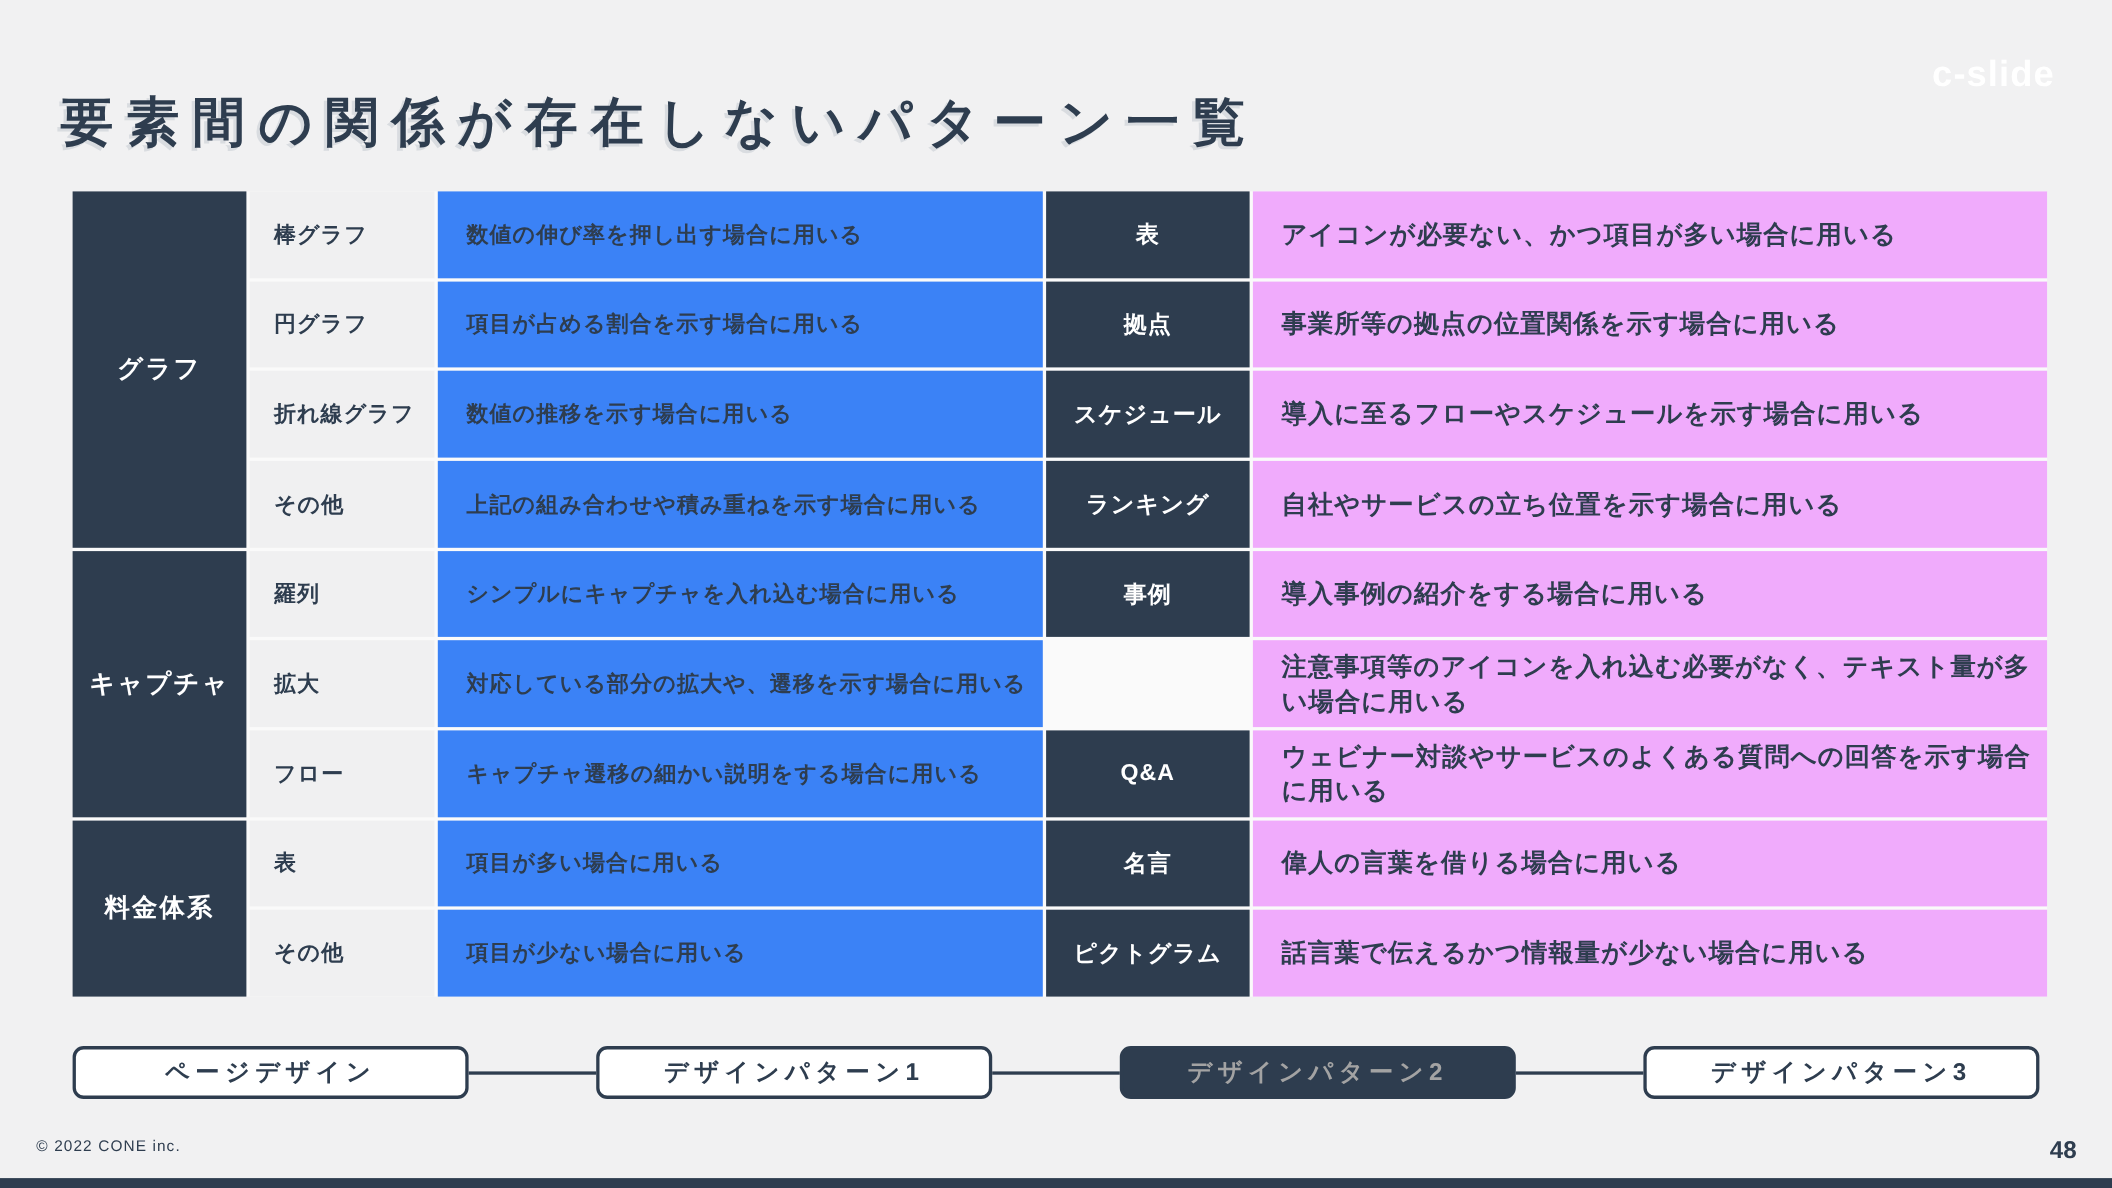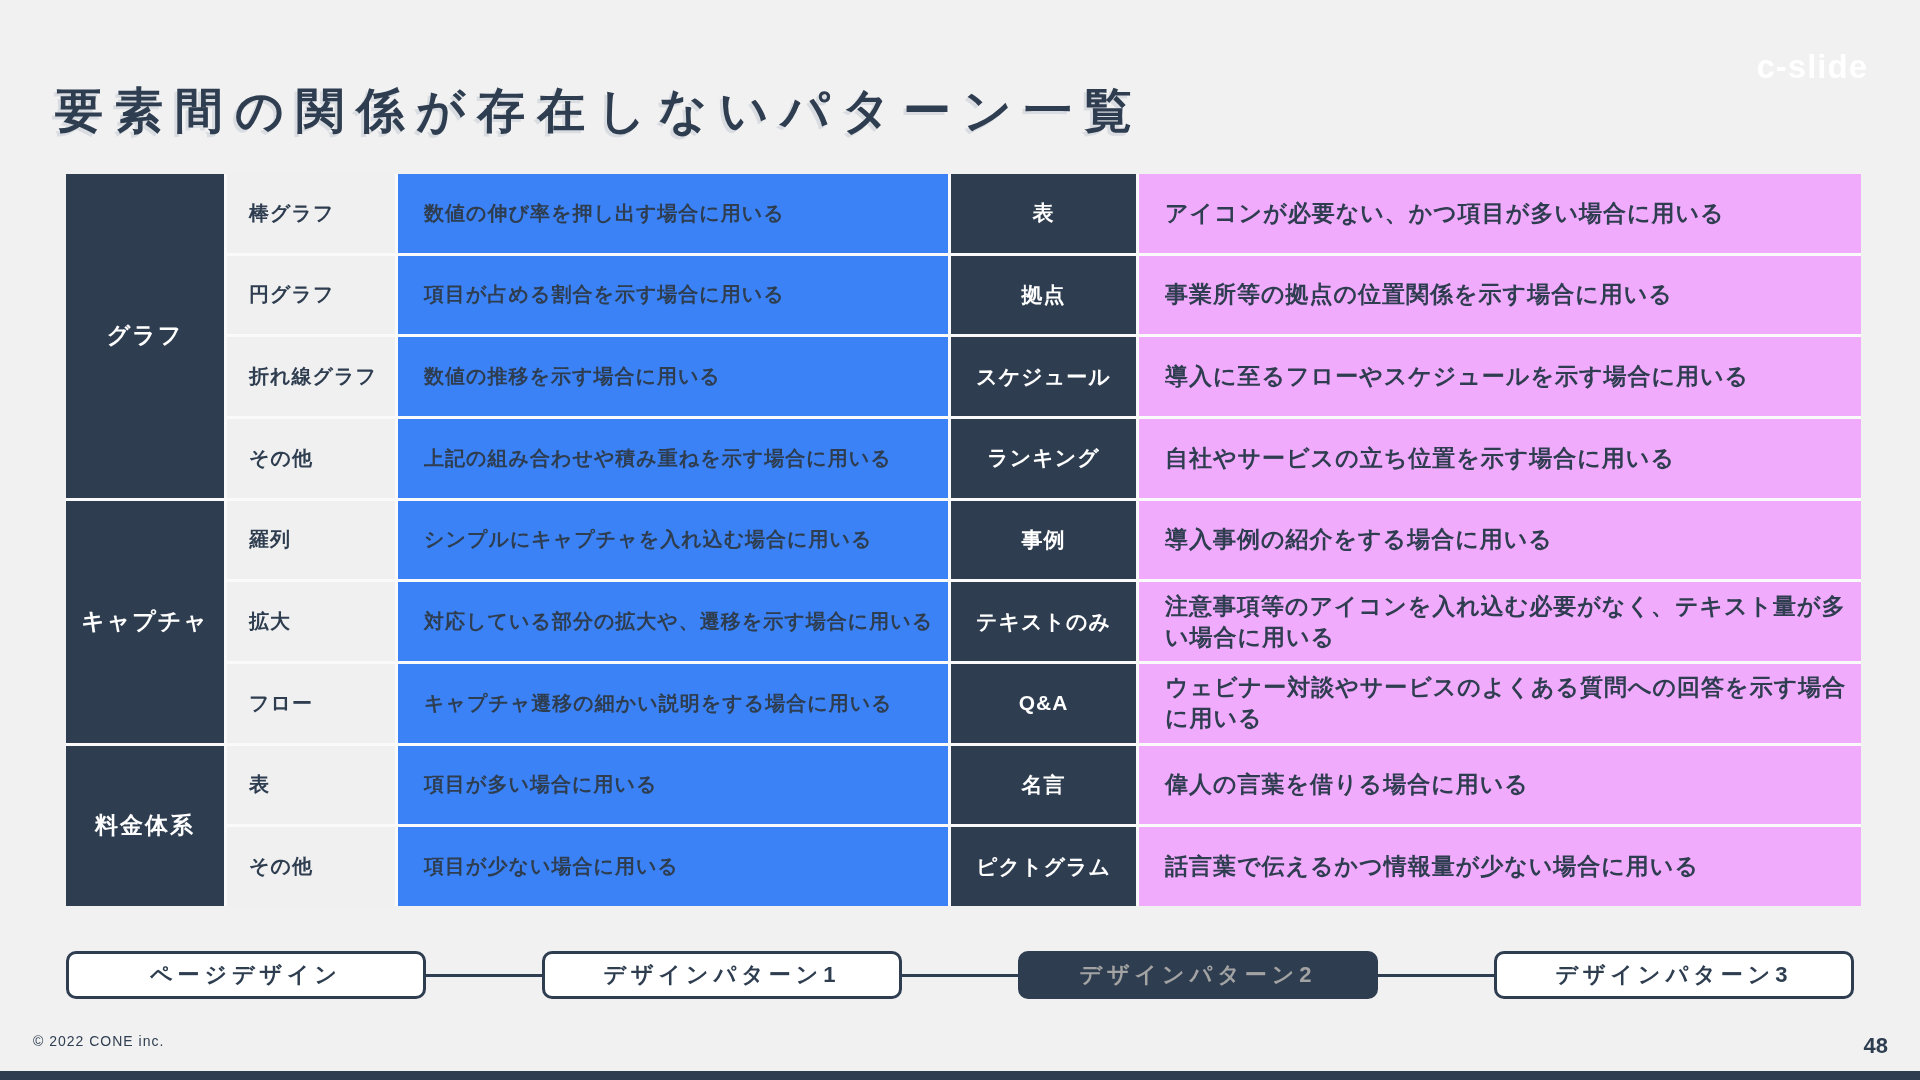--- a/index.html
+++ b/index.html
@@ -131,21 +131,20 @@
   <div class="cell pat" style="grid-row:4">ランキング</div>
   <div class="cell pdesc" style="grid-row:4">自社やサービスの立ち位置を示す場合に用いる</div>
 
   <div class="cell item" style="grid-row:5">羅列</div>
   <div class="cell desc" style="grid-row:5">シンプルにキャプチャを入れ込む場合に用いる</div>
   <div class="cell pat" style="grid-row:5">事例</div>
   <div class="cell pdesc" style="grid-row:5">導入事例の紹介をする場合に用いる</div>
 
   <div class="cell item" style="grid-row:6">拡大</div>
   <div class="cell desc" style="grid-row:6">対応している部分の拡大や、遷移を示す場合に用いる</div>
-  <div class="cell pat" style="grid-row:6">テキストのみ</div>
   <div class="cell pdesc" style="grid-row:6">注意事項等のアイコンを入れ込む必要がなく、テキスト量が多い場合に用いる</div>
 
   <div class="cell item" style="grid-row:7">フロー</div>
   <div class="cell desc" style="grid-row:7">キャプチャ遷移の細かい説明をする場合に用いる</div>
   <div class="cell pdesc" style="grid-row:7">ウェビナー対談やサービスのよくある質問への回答を示す場合に用いる</div>
   <div class="cell pat" style="grid-row:7">Q&amp;A</div>
 
   <div class="cell item" style="grid-row:8">表</div>
   <div class="cell desc" style="grid-row:8">項目が多い場合に用いる</div>
   <div class="cell pat" style="grid-row:8">名言</div>

